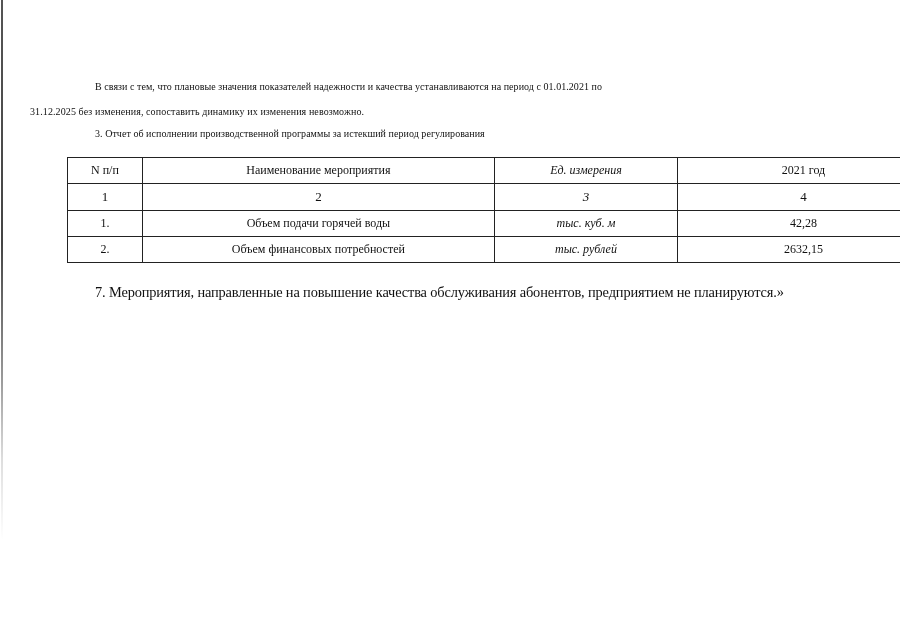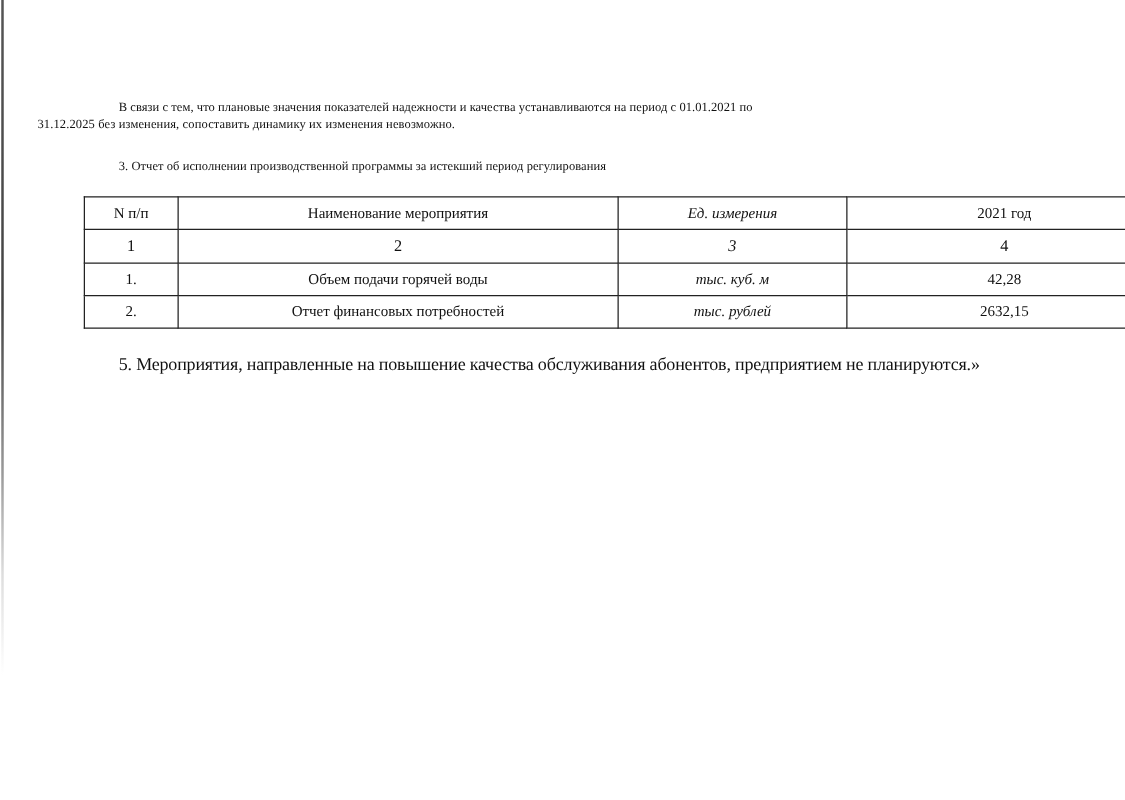--- a/index.html
+++ b/index.html
@@ -23,21 +23,21 @@
       height: 540px;
       background: linear-gradient(to bottom, #555 0%, #444 45%, #999 70%, #ddd 85%, #fff 100%);
     }
     .para {
       position: absolute;
       font-size: 10px;
       line-height: 20px;
       white-space: nowrap;
     }
     #p1-line1 { left: 95px; top: 77px; letter-spacing: 0.05px; }
-    #p1-line2 { left: 30px; top: 90px; letter-spacing: 0.1px; }
+    #p1-line2 { left: 30px; top: 102px; letter-spacing: 0.1px; }
     #p2 { left: 95px; top: 124px; letter-spacing: 0.05px; }
     #p3 { left: 95px; top: 282px; font-size: 14.4px; letter-spacing: -0.15px; }
 
     table.report {
       position: absolute;
       left: 67px;
       top: 157px;
       width: 863px;
       border-collapse: collapse;
       font-size: 12px;
@@ -81,20 +81,20 @@
     <td class="c-val">4</td>
   </tr>
   <tr>
     <td class="c-num">1.</td>
     <td class="c-name">Объем подачи горячей воды</td>
     <td class="c-unit">тыс. куб. м</td>
     <td class="c-val">42,28</td>
   </tr>
   <tr>
     <td class="c-num">2.</td>
-    <td class="c-name">Отчет финансовых потребностей</td>
+    <td class="c-name">Объем финансовых потребностей</td>
     <td class="c-unit">тыс. рублей</td>
     <td class="c-val">2632,15</td>
   </tr>
 </tbody>
   </table>
 
-<div id="p3" class="para">5. Мероприятия, направленные на повышение качества обслуживания абонентов, предприятием не планируются.»</div>
+<div id="p3" class="para">7. Мероприятия, направленные на повышение качества обслуживания абонентов, предприятием не планируются.»</div>
 
 </body></html>

